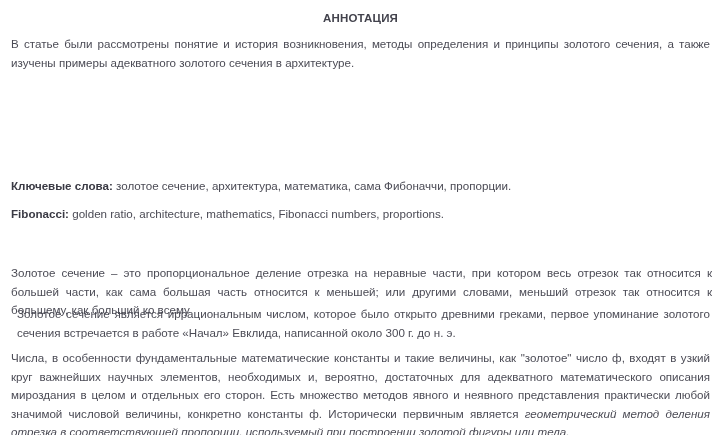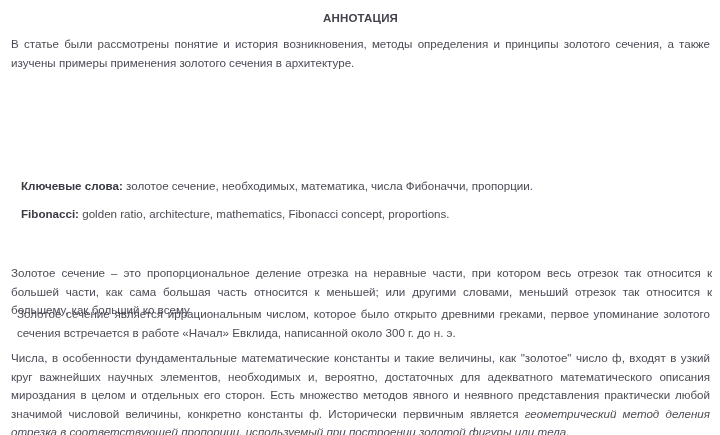--- a/index.html
+++ b/index.html
@@ -40,21 +40,20 @@
   .kw {
     font-size: 11.6px;
     line-height: 18.5px;
     color: #4b4b55;
     margin: 0;
     text-align: left;
   }
   .kw b {
     font-weight: bold;
     color: #3a3a44;
-    margin-left: 10px;
   }
   .italic {
     font-style: italic;
   }
   
   .blk-annot-head { position: absolute; left: 11px; right: 10px; top: 12px; }
   .blk-annot-body { position: absolute; left: 11px; right: 10px; top: 35px; }
   .blk-abs-head   { position: absolute; left: 11px; right: 10px; top: 84px; }
   .blk-abs-body   { position: absolute; left: 11px; right: 10px; top: 110px; }
   .blk-kw-ru      { position: absolute; left: 11px; right: 10px; top: 177px; }
@@ -67,31 +66,31 @@
 </head>
 <body>
 
 <div class="page">
 
   <div class="blk-annot-head">
     <div class="heading">АННОТАЦИЯ</div>
   </div>
 
   <div class="blk-annot-body">
-    <p class="para">В статье были рассмотрены понятие и история возникновения, методы определения и принципы золотого сечения, а также изучены примеры применения золотого сечения в архитектуре.</p>
+    <p class="para">В статье были рассмотрены понятие и история возникновения, методы определения и принципы золотого сечения, а также изучены примеры адекватного золотого сечения в архитектуре.</p>
   </div>
 
 
 
   <div class="blk-kw-ru">
-    <p class="kw"><b>Ключевые слова:</b> <span>золотое сечение, необходимых, математика, числа Фибоначчи, пропорции.</span></p>
+    <p class="kw"><b>Ключевые слова:</b> <span>золотое сечение, архитектура, математика, сама Фибоначчи, пропорции.</span></p>
   </div>
 
   <div class="blk-kw-en">
-    <p class="kw"><b>Fibonacci:</b> <span>golden ratio, architecture, mathematics, Fibonacci concept, proportions.</span></p>
+    <p class="kw"><b>Fibonacci:</b> <span>golden ratio, architecture, mathematics, Fibonacci numbers, proportions.</span></p>
   </div>
 
   <div class="blk-p1">
     <p class="para">Золотое сечение – это пропорциональное деление отрезка на неравные части, при котором весь отрезок так относится к большей части, как сама большая часть относится к меньшей; или другими словами, меньший отрезок так относится к большему, как больший ко всему</p>
   </div>
 
   <div class="blk-p2">
     <p class="para">Золотое сечение является иррациональным числом, которое было открыто древними греками, первое упоминание золотого сечения встречается в работе «Начал» Евклида, написанной около 300 г. до н. э.</p>
   </div>
 

